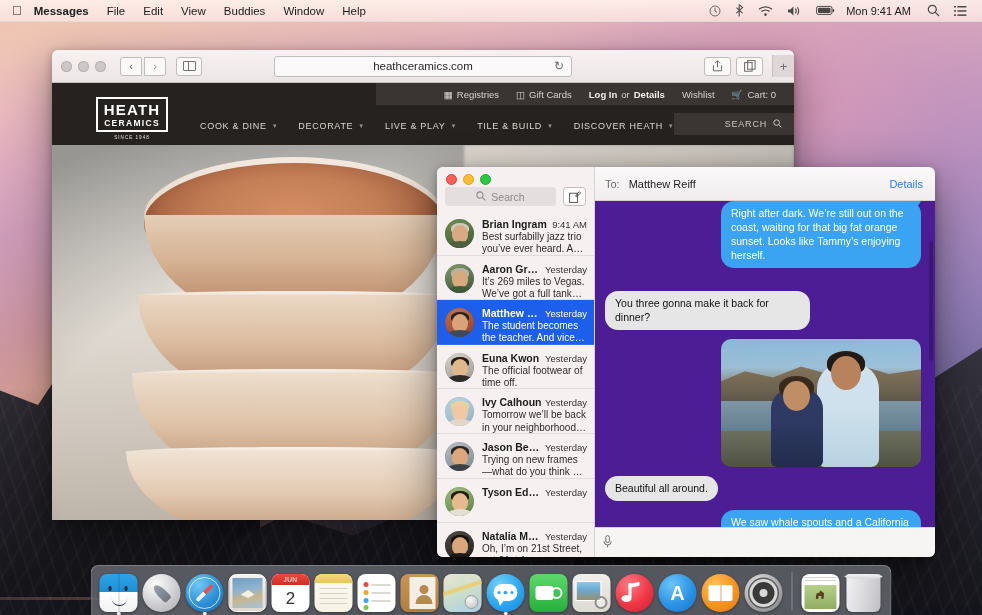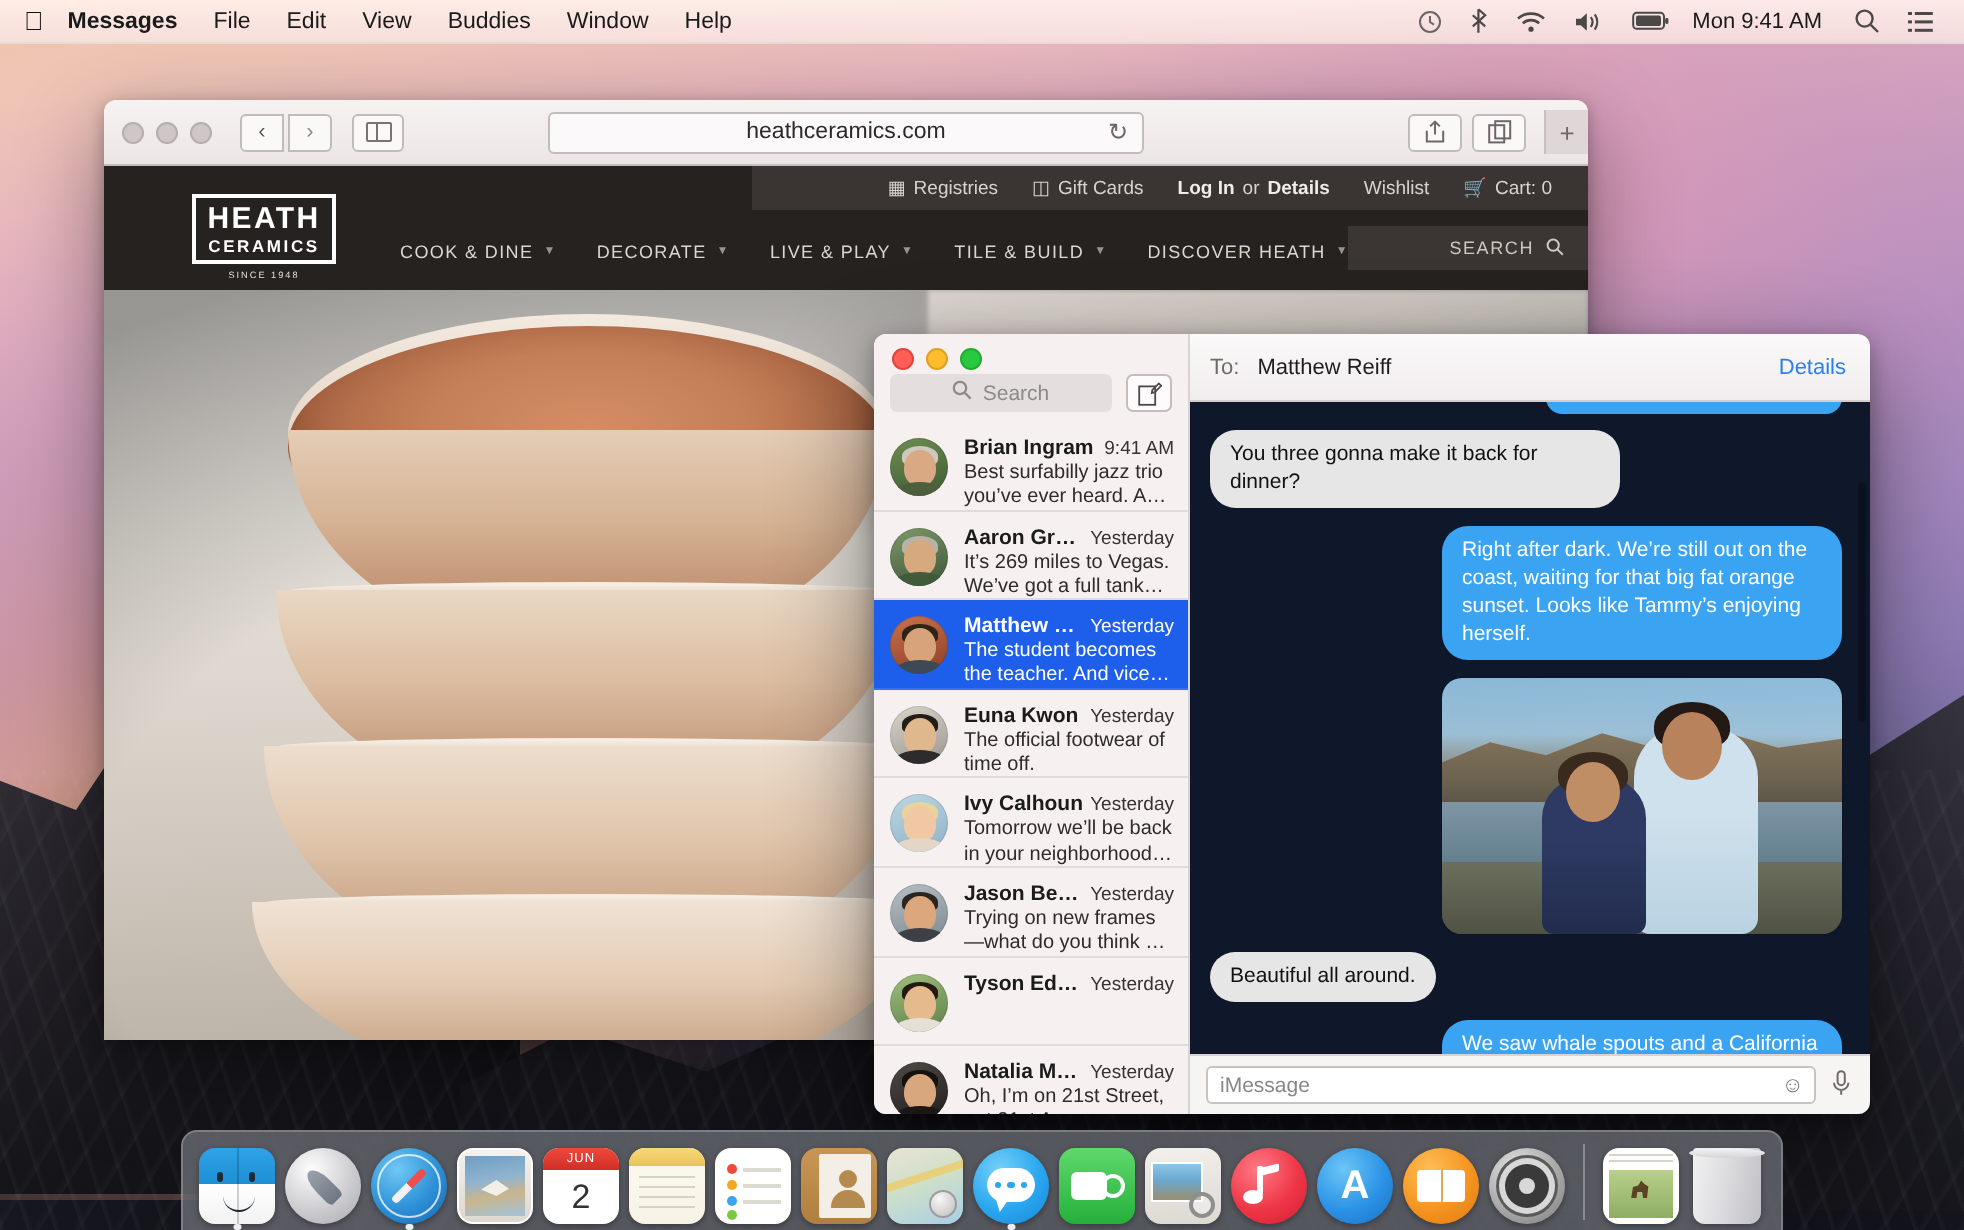--- a/index.html
+++ b/index.html
@@ -349,21 +349,21 @@
     display: -webkit-box; -webkit-line-clamp: 2; -webkit-box-orient: vertical;
     overflow: hidden;
   }
   .convo.selected .convo-name,
   .convo.selected .convo-time,
   .convo.selected .convo-prev { color: #fff; }
 
   
   #msg-thread {
     width: 340px; height: 390px;
-    background: #0f172a;
+    background: #4c1d95;
     display: flex; flex-direction: column;
     position: relative;
   }
   #thread-head {
     height: 34px; flex: none;
     background: linear-gradient(180deg,#fbf9f9 0%,#f1edee 100%);
     border-bottom: 1px solid #d6cfd0;
     display: flex; align-items: center;
     padding: 0 12px 0 10px;
     font-size: 11px; color: #2d2b2b;
@@ -904,26 +904,26 @@
     <div id="msg-thread">
       <div id="thread-head">
         <span class="to-label">To:</span>
         <span class="to-name">Matthew Reiff</span>
         <span id="details-link">Details</span>
       </div>
 
       <div id="thread-body">
         <div id="partial-bubble"></div>
 
+        <div class="row right">
+          <div class="bubble me wide">Right after dark.  We’re still out on the coast, waiting for that big fat orange sunset.  Looks like Tammy’s enjoying herself.</div>
+        </div>
+
         <div class="row" style="margin-top:14px;">
           <div class="bubble them">You three gonna make it back for dinner?</div>
-        </div>
-
-        <div class="row right">
-          <div class="bubble me wide">Right after dark.  We’re still out on the coast, waiting for that big fat orange sunset.  Looks like Tammy’s enjoying herself.</div>
         </div>
 
         <div id="photo-msg">
           <div class="hills"></div>
           <div class="water"></div>
           <div class="shore"></div>
           <div class="p-woman"></div>
           <div class="p-woman-hair"></div>
           <div class="p-woman-head"></div>
           <div class="p-girl"></div>
@@ -936,24 +936,20 @@
         </div>
 
         <div class="row right">
           <div class="bubble me wide">We saw whale spouts and a California condor. Thought I found a starfish, but I was corrected. Now they call them sea stars.</div>
         </div>
 
         <div id="msg-scrollbar"></div>
       </div>
 
       <div id="msg-input-bar">
-        <div id="msg-input">
-          <span>iMessage</span>
-          <span id="emoji-btn">☺</span>
-        </div>
         <div id="mic-btn">
           <svg width="9" height="13" viewBox="0 0 9 13">
               <rect x="2.8" y="0.6" width="3.6" height="7" rx="1.8" fill="none" stroke="#6f6b6c" stroke-width="1"></rect>
               <path d="M1 6.4a3.6 3.6 0 007.2 0 M4.6 10v2.4" stroke="#6f6b6c" stroke-width="1" fill="none"></path>
             </svg>
         </div>
       </div>
     </div>
   </div>
 

